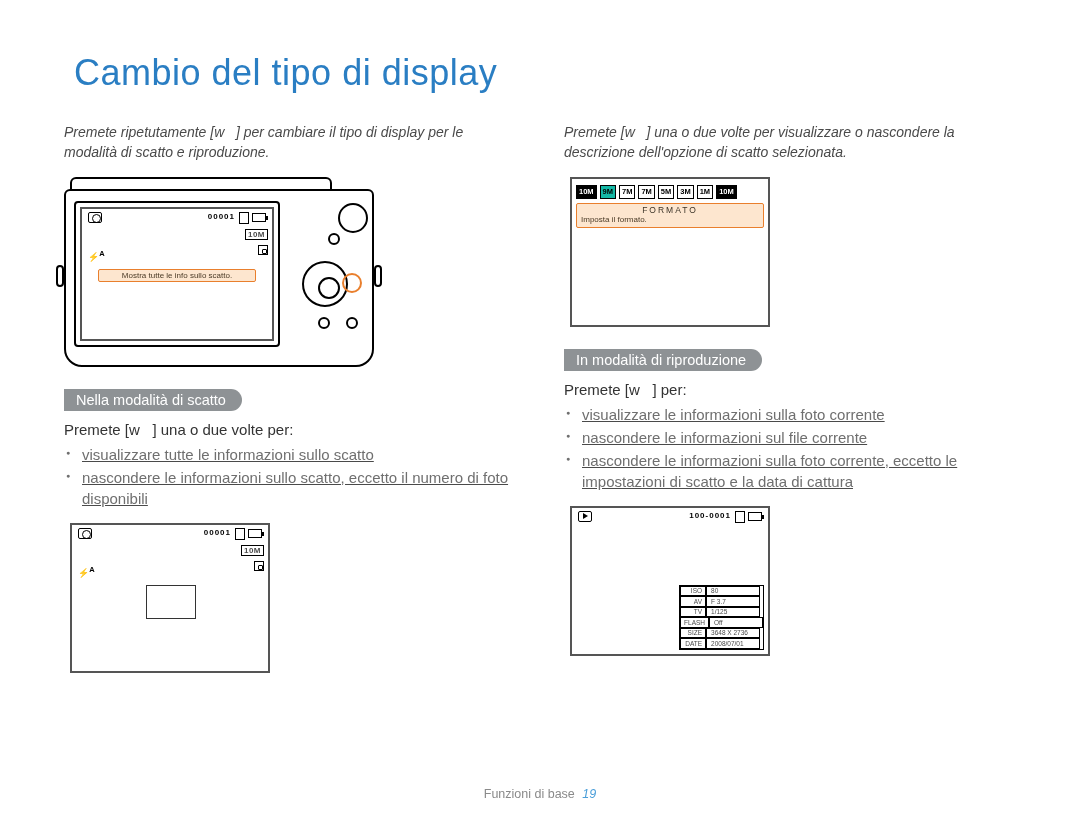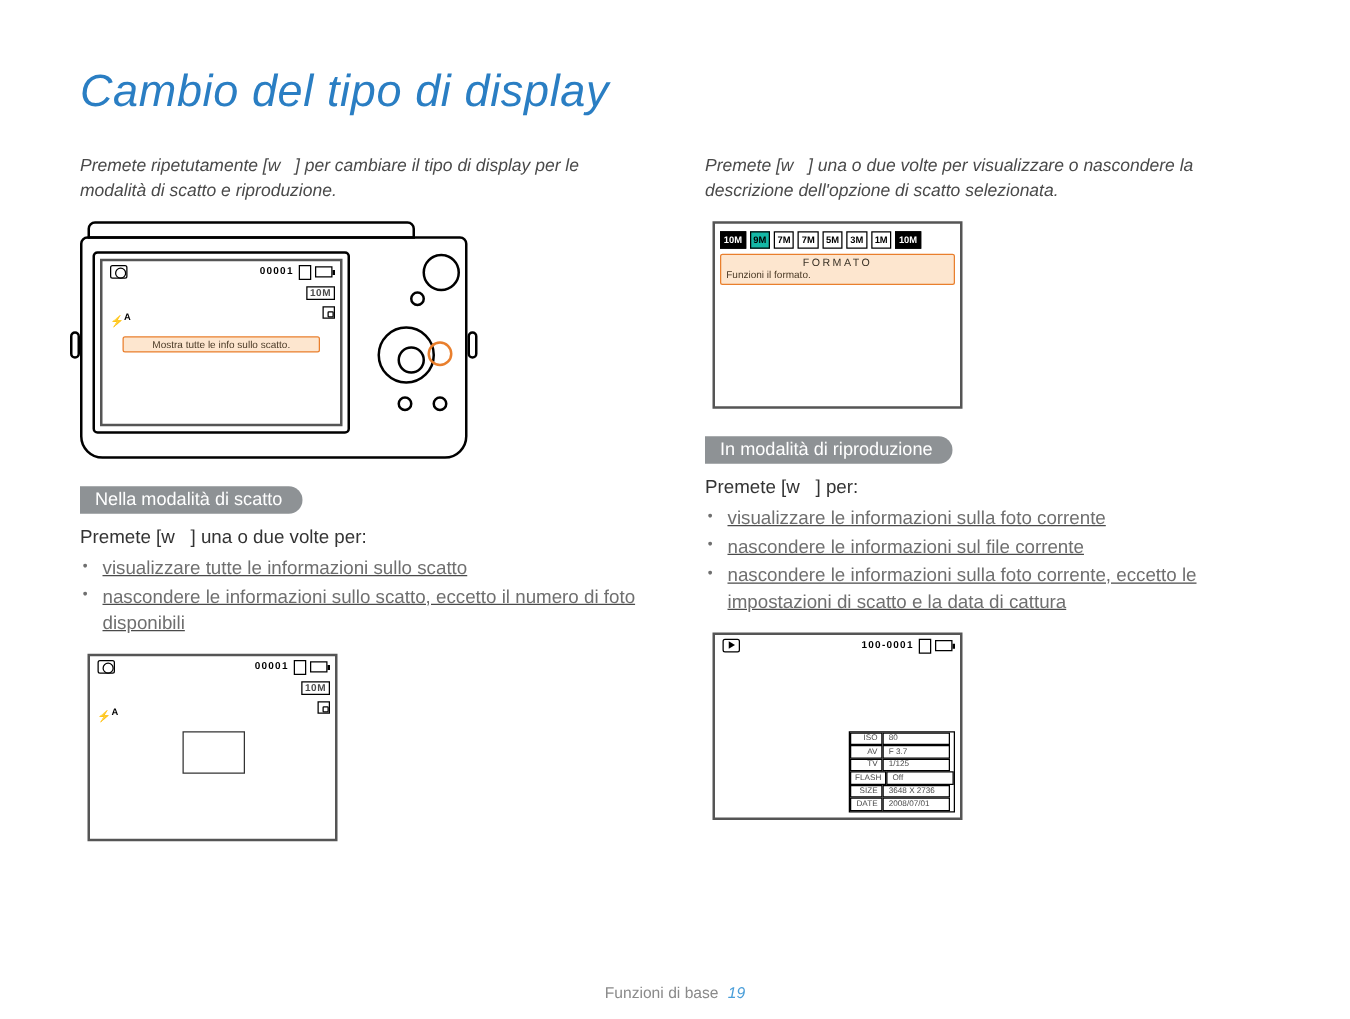--- a/index.html
+++ b/index.html
@@ -21,23 +21,22 @@
   .page {
     width: 1080px;
     height: 815px;
     position: relative;
     padding: 52px 64px 0 64px;
   }
   .title {
     font-size: 36px;
     font-weight: 400;
     color: var(--accent);
-    margin: 0 0 28px 0;
+    margin: 0 0 28px 10px;
     letter-spacing: 0.5px;
-    font-style: italic;
   }
   .columns {
     display: flex;
     gap: 48px;
   }
   .col {
     flex: 1;
     min-width: 0;
   }
   .intro {
@@ -438,21 +437,21 @@
             <span class="fmt-item open">9M</span>
             <span class="fmt-item">7M</span>
             <span class="fmt-item">7M</span>
             <span class="fmt-item">5M</span>
             <span class="fmt-item">3M</span>
             <span class="fmt-item">1M</span>
             <span class="fmt-item sel">10M</span>
           </div>
         <div class="fmt-tooltip">
           <div class="t1">FORMATO</div>
-          <div class="t2">Funzioni il formato.</div>
+          <div class="t2">Imposta il formato.</div>
         </div>
       </div>
 
       <div class="pill">In modalità di riproduzione</div>
 
       <div class="lead">
         <span>Premete </span>[<span>w</span>&nbsp;&nbsp;&nbsp;]<span> per:</span>
       </div>
 
       <ul class="bullets">

